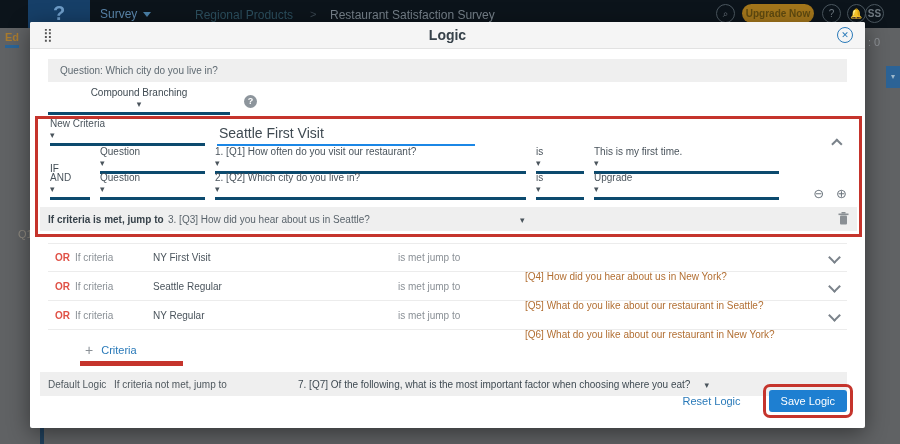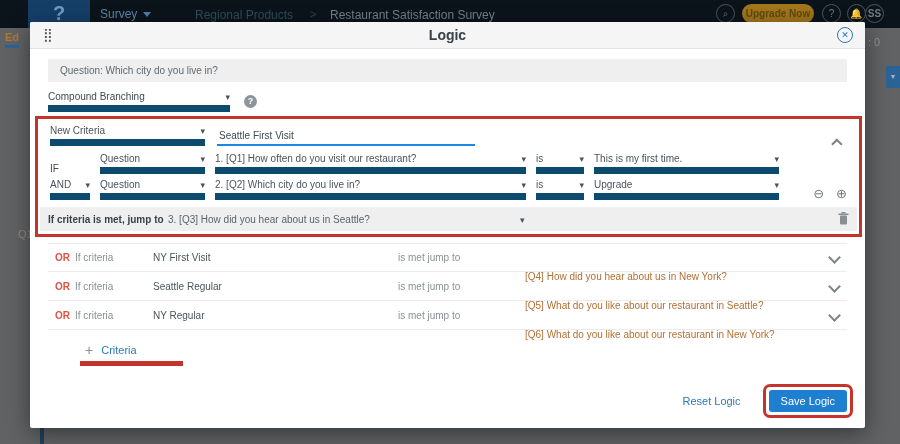--- a/index.html
+++ b/index.html
@@ -51,40 +51,40 @@
 
   .question-bar { margin:10px 18px 0 18px; height:23px; background:#efefef; color:#5f6a72;
                   line-height:23px; padding-left:12px; }
   .branch-row { margin:9px 18px 0 18px; display:flex; align-items:center; height:20px; }
   .branch-dd { width:182px; display:flex; justify-content:space-between; align-items:center;
                color:#3f4a52; cursor:pointer; }
   .help-circle { margin-left:14px; width:13px; height:13px; background:#8d959c; border-radius:50%;
                  color:#fff; font-size:9px; font-weight:bold; text-align:center; line-height:13px; }
 
   .caret:after { content:"▾"; font-size:9px; color:#4a545c; }
-  .dd-line { border-bottom:7px solid #0c4a6e; padding-bottom:3px; }
+  .dd-line { border-bottom:3px solid #0c4a6e; padding-bottom:3px;flex-direction:column; }
 
   
   .crit-box { margin:5px 3px 0 5px; border:3px solid #c5342c; padding:5px 2px 3px 2px;
               position:relative; }
   .crit-row { display:flex; align-items:flex-end; margin:0 10px 7px 10px; height:19px; }
   .cell { margin-right:10px; }
   .c-conj { width:40px; color:#3f4a52; }
   .c-conj-dd { width:40px; display:flex; justify-content:space-between; }
   .c-type { width:105px; display:flex; justify-content:space-between; }
   .c-question { flex:1; display:flex; justify-content:space-between; }
   .c-is { width:48px; display:flex; justify-content:space-between; }
   .c-value { width:185px; display:flex; justify-content:space-between; }
   .c-icons { width:58px; margin-right:0; display:flex; justify-content:flex-end; gap:12px;
              align-items:center; }
   .circ-icon { font-size:13px; color:#6f7880; line-height:13px; cursor:pointer; }
   .name-row { display:flex; align-items:flex-end; margin:2px 10px 9px 10px; height:20px; }
   .name-dd { width:155px; display:flex; justify-content:space-between;margin-top:16px; }
   .name-input { margin-left:12px; width:258px; border:none; border-bottom:2px solid #1b87e6;
-                font-family:inherit; font-size:10px; color:#3f4a52; padding:2px 2px 3px 2px;
+                font-family:inherit; font-size:14px; color:#3f4a52; padding:2px 2px 3px 2px;
                 outline:none; background:transparent; }
   .collapse-chev { margin-left:auto; margin-right:4px; width:8px; height:8px; cursor:pointer;
                    border-left:2px solid #7a828a; border-top:2px solid #7a828a;
                    transform:rotate(45deg) translateY(3px); }
   .jump-bar { height:24px; background:#efefef; display:flex; align-items:center; padding:0 8px; }
   .jump-label { font-weight:bold; color:#37424a; width:120px; }
   .jump-value { color:#5a646c; width:352px; }
   .trash { margin-left:auto; cursor:pointer; }
 
   
@@ -257,20 +257,26 @@
       <span class="row-chev"></span>
     </div>
   </div>
 
   <div class="add-criteria">
     <span class="plus-glyph">+</span>
     <span class="add-label">Criteria</span>
   </div>
   <div class="add-underline"></div>
 
+  <div class="default-bar">
+    <span class="def-label">Default Logic</span>
+    <span class="def-cond">If criteria not met, jump to</span>
+    <span class="def-target">7. [Q7] Of the following, what is the most important factor when choosing where you eat?</span>
+    <span class="caret def-caret"></span>
+  </div>
 
   <div class="modal-footer">
     <span class="reset-link">Reset Logic</span>
     <span class="save-wrap">
       <button class="save-btn">Save Logic</button>
     </span>
   </div>
 </div>
 
 </body></html>

